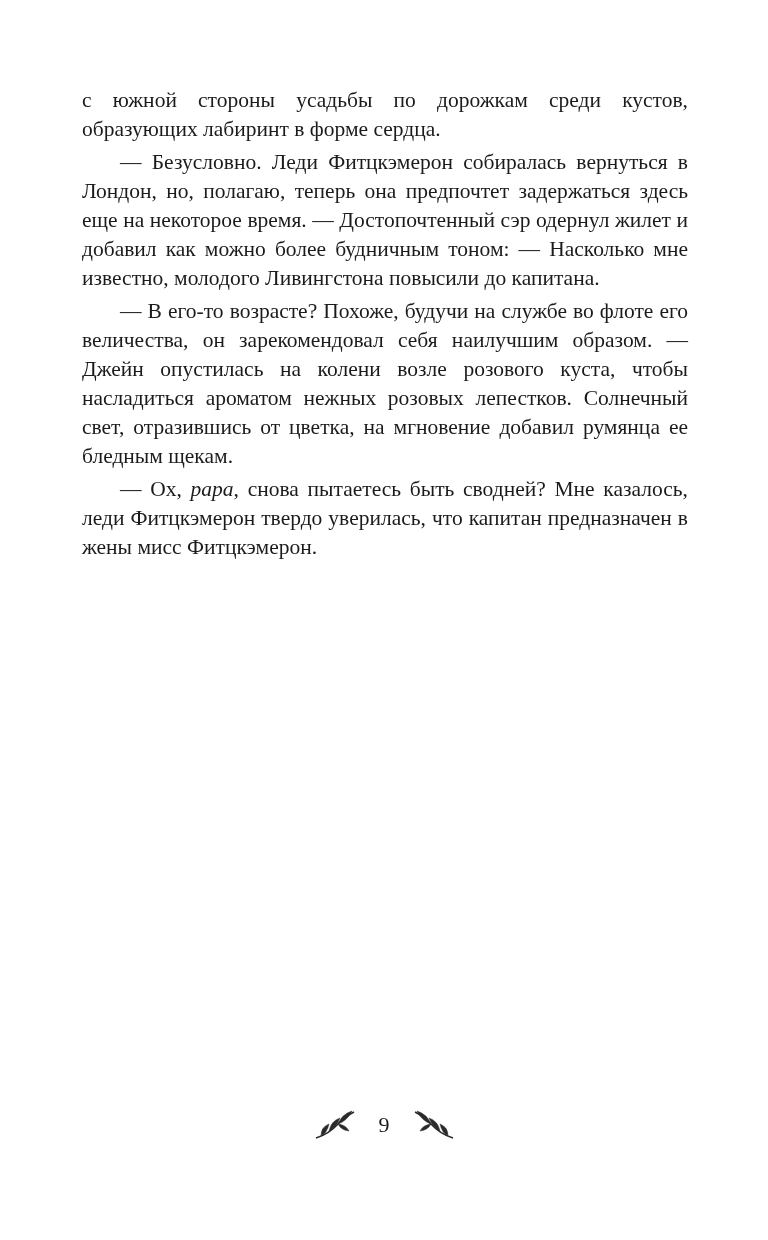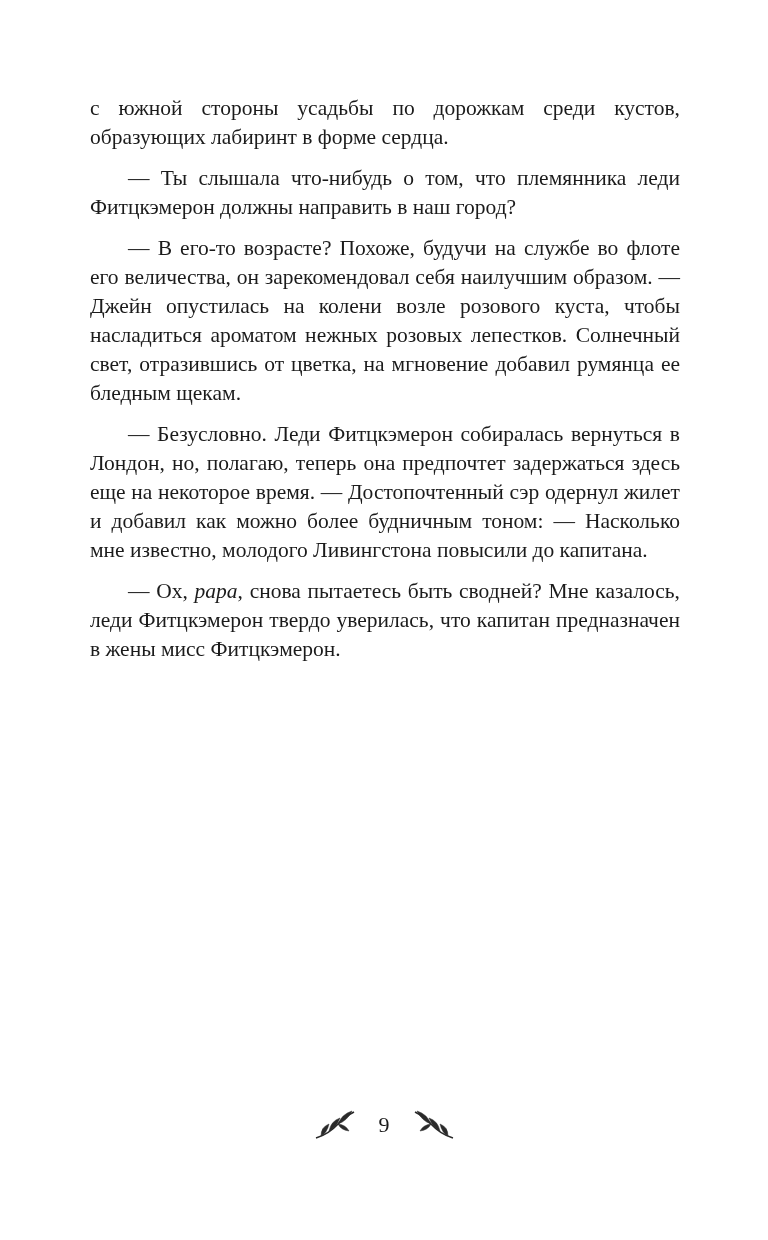--- a/index.html
+++ b/index.html
@@ -19,21 +19,21 @@
     position: absolute;
     left: 78px;
     top: 82px;
     width: 614px;
     font-size: 21.5px;
     line-height: 29px;
     color: #1b1b1b;
     text-align: justify;
   }
   .text-block p {
-    margin: 12px;
+    margin: 4px;
     padding: 0;
     text-indent: 0;
   }
   .text-block p.indent {
     text-indent: 38px;
   }
   .text-block em {
     font-style: italic;
   }
   .page-footer {
@@ -62,23 +62,22 @@
   }
 </style>
 </head>
 <body>
 
 <div class="book-page">
 
   <div class="text-block">
 
   <p><span>с южной стороны усадьбы по дорожкам среди кустов, образующих лабиринт в форме сердца.</span></p>
-      <p class="indent"><span>— Ты слышала что-нибудь о том, что племянника леди Фитцкэмерон должны направить в наш город?</span></p>
+      <p class="indent"><span>— Безусловно. Леди Фитцкэмерон собиралась вернуться в Лондон, но, полагаю, теперь она предпочтет задержаться здесь еще на некоторое время. — Достопочтенный сэр одернул жилет и добавил как можно более будничным тоном: — Насколько мне известно, молодого Ливингстона повысили до капитана.</span></p>
       <p class="indent"><span>— В его-то возрасте? Похоже, будучи на службе во флоте его величества, он зарекомендовал себя наилучшим образом. — Джейн опустилась на колени возле розового куста, чтобы насладиться ароматом нежных розовых лепестков. Солнечный свет, отразившись от цветка, на мгновение добавил румянца ее бледным щекам.</span></p>
-      <p class="indent"><span>— Безусловно. Леди Фитцкэмерон собиралась вернуться в Лондон, но, полагаю, теперь она предпочтет задержаться здесь еще на некоторое время. — Достопочтенный сэр одернул жилет и добавил как можно более будничным тоном: — Насколько мне известно, молодого Ливингстона повысили до капитана.</span></p>
       <p class="indent"><span>— Ох, </span><em>papa</em><span>, снова пытаетесь быть сводней? Мне казалось, леди Фитцкэмерон твердо уверилась, что капитан предназначен в жены мисс Фитцкэмерон.</span></p>
     </div>
 
   <div class="page-footer">
     <svg class="ornament" viewBox="0 0 44 34" xmlns="http://www.w3.org/2000/svg" aria-hidden="true">
       <g fill="#2a2a2a" stroke="#2a2a2a">
         <path d="M3 30 Q16 26 25 16 Q31 9 41 4" fill="none" stroke-width="1.6"></path>
         <path d="M25 16 Q29 6 39 3 Q34 13 25 16 Z" stroke-width="0.5"></path>
         <path d="M16 23 Q18 13 27 10 Q23 20 16 23 Z" stroke-width="0.5"></path>
         <path d="M8 28 Q8 19 16 16 Q14 25 8 28 Z" stroke-width="0.5"></path>

